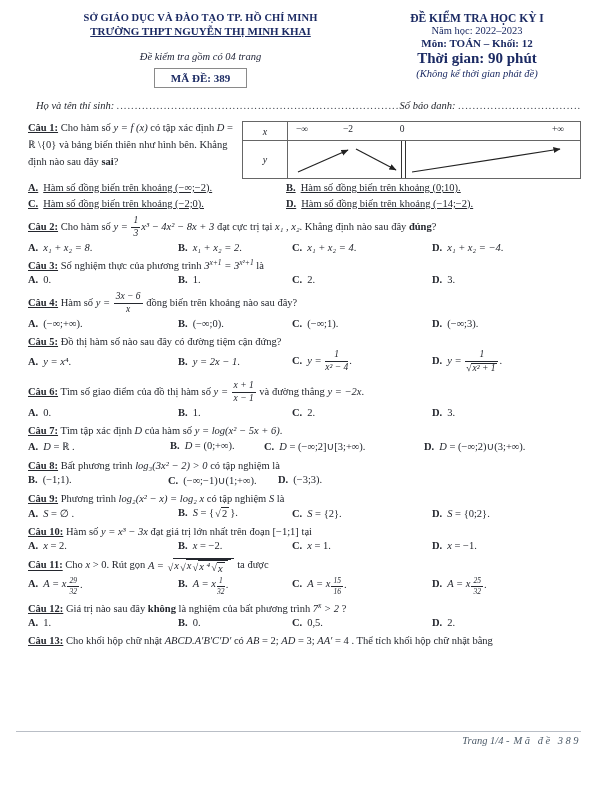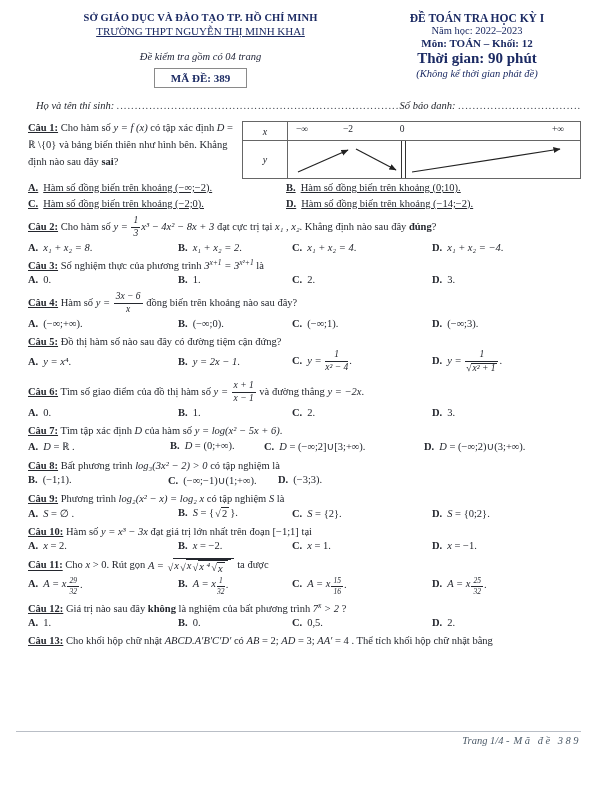--- a/index.html
+++ b/index.html
@@ -12,21 +12,21 @@
     font-family:"Liberation Serif", serif;
     font-size:10.5px;
     color:#24272e;
     overflow:hidden;
   }
   
   .hdr{display:flex;align-items:flex-start;}
   .hdr-left{width:345px;text-align:center;color:#1b2a63;}
   .hdr-right{flex:1;text-align:center;color:#1b2a63;}
   .school-dept{font-weight:bold;font-size:10.5px;letter-spacing:.1px;}
-  .school-name{font-weight:normal;font-size:11px;text-decoration:underline;margin-top:2px;}
+  .school-name{font-weight:bold;font-size:11px;text-decoration:underline;margin-top:2px;}
   .pages-note{font-style:italic;margin-top:14px;color:#22263a;}
   .code-box{display:inline-block;margin-top:6px;border:1px solid #8a8a8a;padding:3px 16px;font-weight:bold;color:#1b2a63;font-size:11px;}
   .exam-title{font-weight:bold;font-size:11.5px;}
   .exam-year{margin-top:1px;}
   .exam-subject{font-weight:bold;font-size:11px;margin-top:1px;}
   .exam-time{font-weight:bold;font-size:15px;margin-top:1px;}
   .exam-note{font-style:italic;margin-top:1px;}
   
   .cand{font-style:italic;margin:12px 0 8px 8px;white-space:nowrap;overflow:hidden;}
   .dots{letter-spacing:1px;color:#3a3f48;}
@@ -72,21 +72,21 @@
 <div class="page">
 
   <div class="hdr">
     <div class="hdr-left">
       <div class="school-dept">SỞ GIÁO DỤC VÀ ĐÀO TẠO TP. HỒ CHÍ MINH</div>
       <div class="school-name">TRƯỜNG THPT NGUYỄN THỊ MINH KHAI</div>
       <div class="pages-note">Đề kiểm tra gồm có 04 trang</div>
       <div><span class="code-box">MÃ ĐỀ: 389</span></div>
     </div>
     <div class="hdr-right">
-      <div class="exam-title">ĐỀ TOÁN TRA HỌC KỲ I</div>
+      <div class="exam-title">ĐỀ KIỂM TRA HỌC KỲ I</div>
       <div class="exam-year">Năm học: 2022–2023</div>
       <div class="exam-subject">Môn: TOÁN – Khối: 12</div>
       <div class="exam-time">Thời gian: 90 phút</div>
       <div class="exam-note">(Không kể thời gian phát đề)</div>
     </div>
   </div>
 
   <div class="cand"><span>Họ và tên thí sinh:</span> <span class="dots">..............................................................................</span><span>Số báo danh:</span> <span class="dots">......................................</span></div>
 
   <div id="questions">

